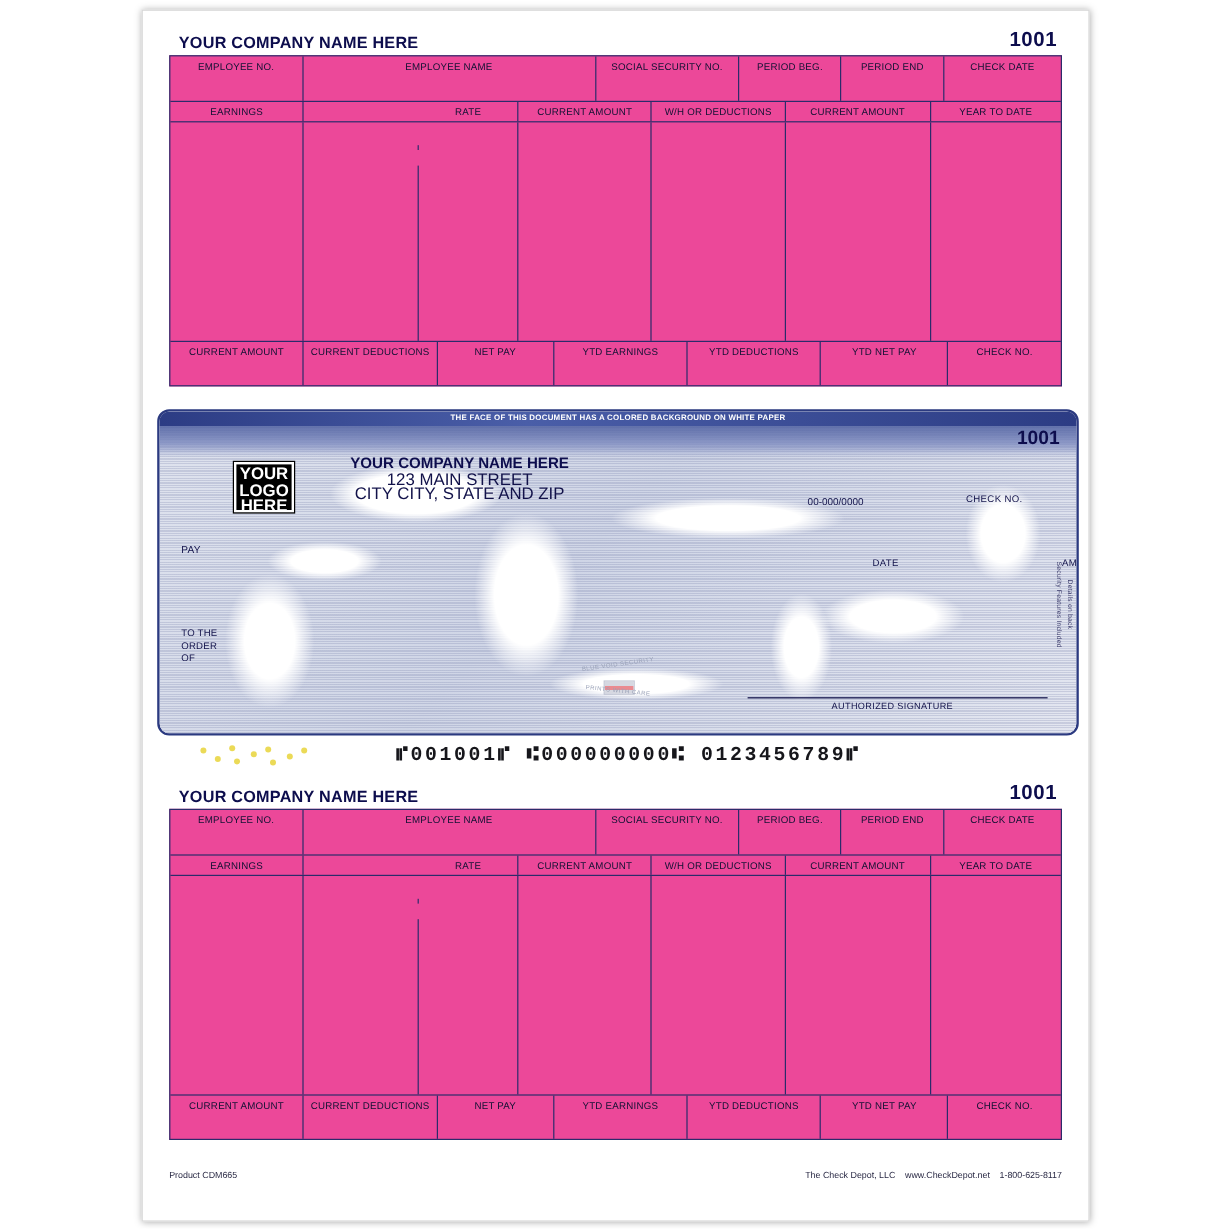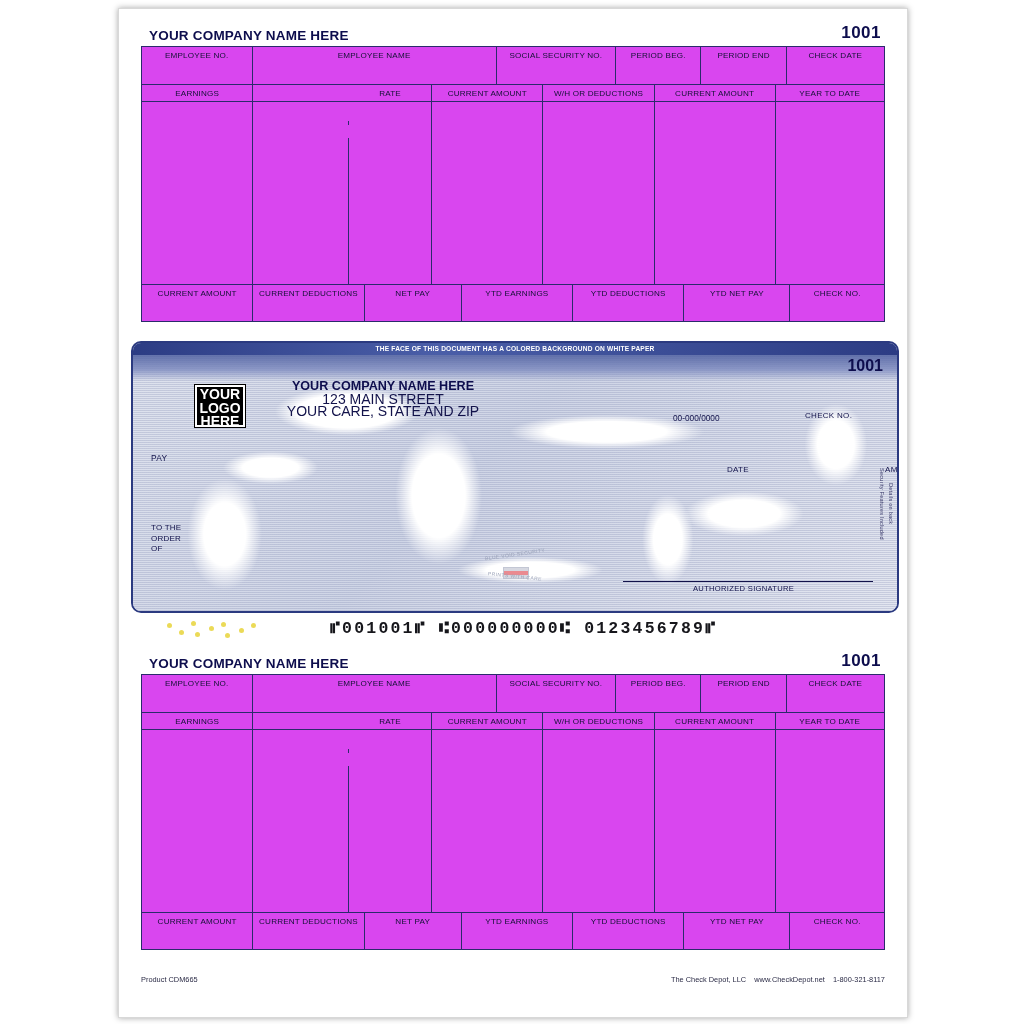--- a/index.html
+++ b/index.html
@@ -48,21 +48,21 @@
     letter-spacing: .2px;
   }
   .check-num {
     font-size: 17px;
     font-weight: bold;
     color: #0d0d4d;
     letter-spacing: .5px;
   }
   .grid {
     border: 1px solid #2b2b6b;
-    background: #d946ef;
+    background: #ec4899;
     box-sizing: border-box;
   }
   .row {
     display: flex;
     box-sizing: border-box;
   }
   .cell {
     box-sizing: border-box;
     border-right: 1px solid #2b2b6b;
     font-size: 8.1px;
@@ -388,21 +388,21 @@
       <div class="check-inner">
         <div class="logo-box">
           <div>YOUR</div>
           <div>LOGO</div>
           <div>HERE</div>
         </div>
 
         <div class="payer">
           <div class="nm">YOUR COMPANY NAME HERE</div>
           <div class="ad">123 MAIN STREET</div>
-          <div class="ad">YOUR CARE, STATE AND ZIP</div>
+          <div class="ad">CITY CITY, STATE AND ZIP</div>
         </div>
 
 
         <div class="check-num-lg">1001</div>
         <div class="fraction">00-000/0000</div>
         <div class="chk-no-lbl">CHECK NO.</div>
 
         <div class="pay-lbl">PAY</div>
         <div class="date-lbl">DATE</div>
         <div class="amount-lbl">AMOUNT</div>
@@ -486,18 +486,18 @@
           <div class="cell w-t7">CHECK NO.</div>
         </div>
       </div>
     </div>
 
     <div class="footer">
       <div class="left">Product CDM665</div>
       <div class="right">
         <span>The Check Depot, LLC</span>
         <span>www.CheckDepot.net</span>
-        <span>1-800-321-8117</span>
+        <span>1-800-625-8117</span>
       </div>
     </div>
 
   </div>
 </div>
 
 </body></html>

